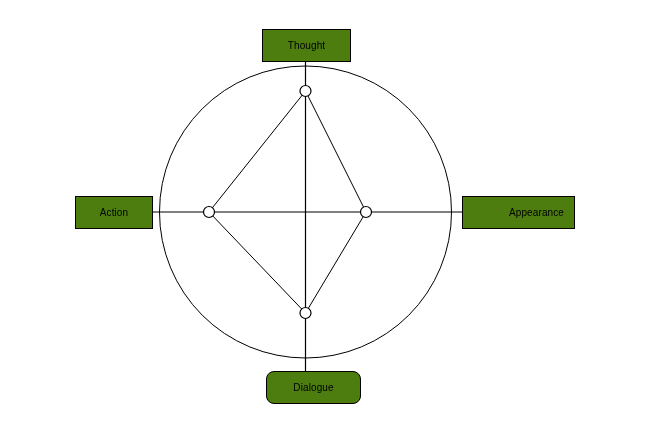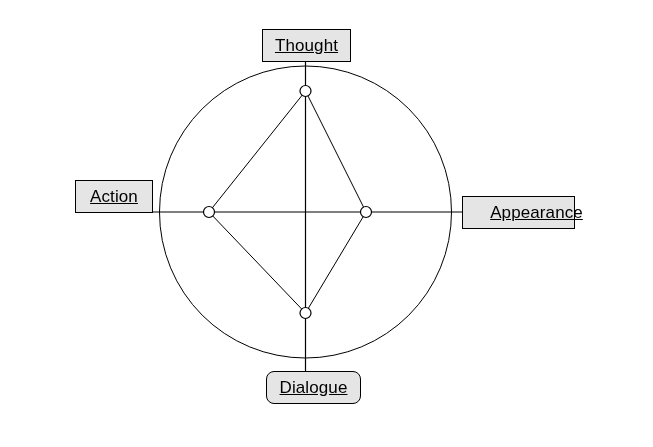--- a/index.html
+++ b/index.html
@@ -21,33 +21,32 @@
     position: absolute;
     left: 0;
     top: 0;
     width: 653px;
     height: 447px;
   }
   .label-box {
     position: absolute;
     box-sizing: border-box;
     border: 1px solid #000000;
-    background: #e5e5e5;
+    background: #4d7c0f;
     display: flex;
     align-items: center;
     justify-content: center;
     color: #000000;
-    font-size: 17px;
+    font-size: 10px;
     line-height: 1;
     letter-spacing: 0.1px;
     white-space: nowrap;
-    text-decoration: underline;
   }
   #label-thought  { left: 262px; top: 29px;  width: 89px;  height: 33px; }
-  #label-action   { left: 75px;  top: 180px; width: 78px;  height: 33px; }
+  #label-action   { left: 75px;  top: 196px; width: 78px;  height: 33px; }
   #label-appearance { left: 462px; top: 196px; width: 113px; height: 33px; padding-left: 36px; }
   #label-dialogue { left: 266px; top: 371px; width: 95px;  height: 33px; border-radius: 8px; }
 </style>
 </head>
 <body>
 
 <div id="canvas">
 
   <svg id="diagram-svg" viewBox="0 0 653 447" xmlns="http://www.w3.org/2000/svg">
 

